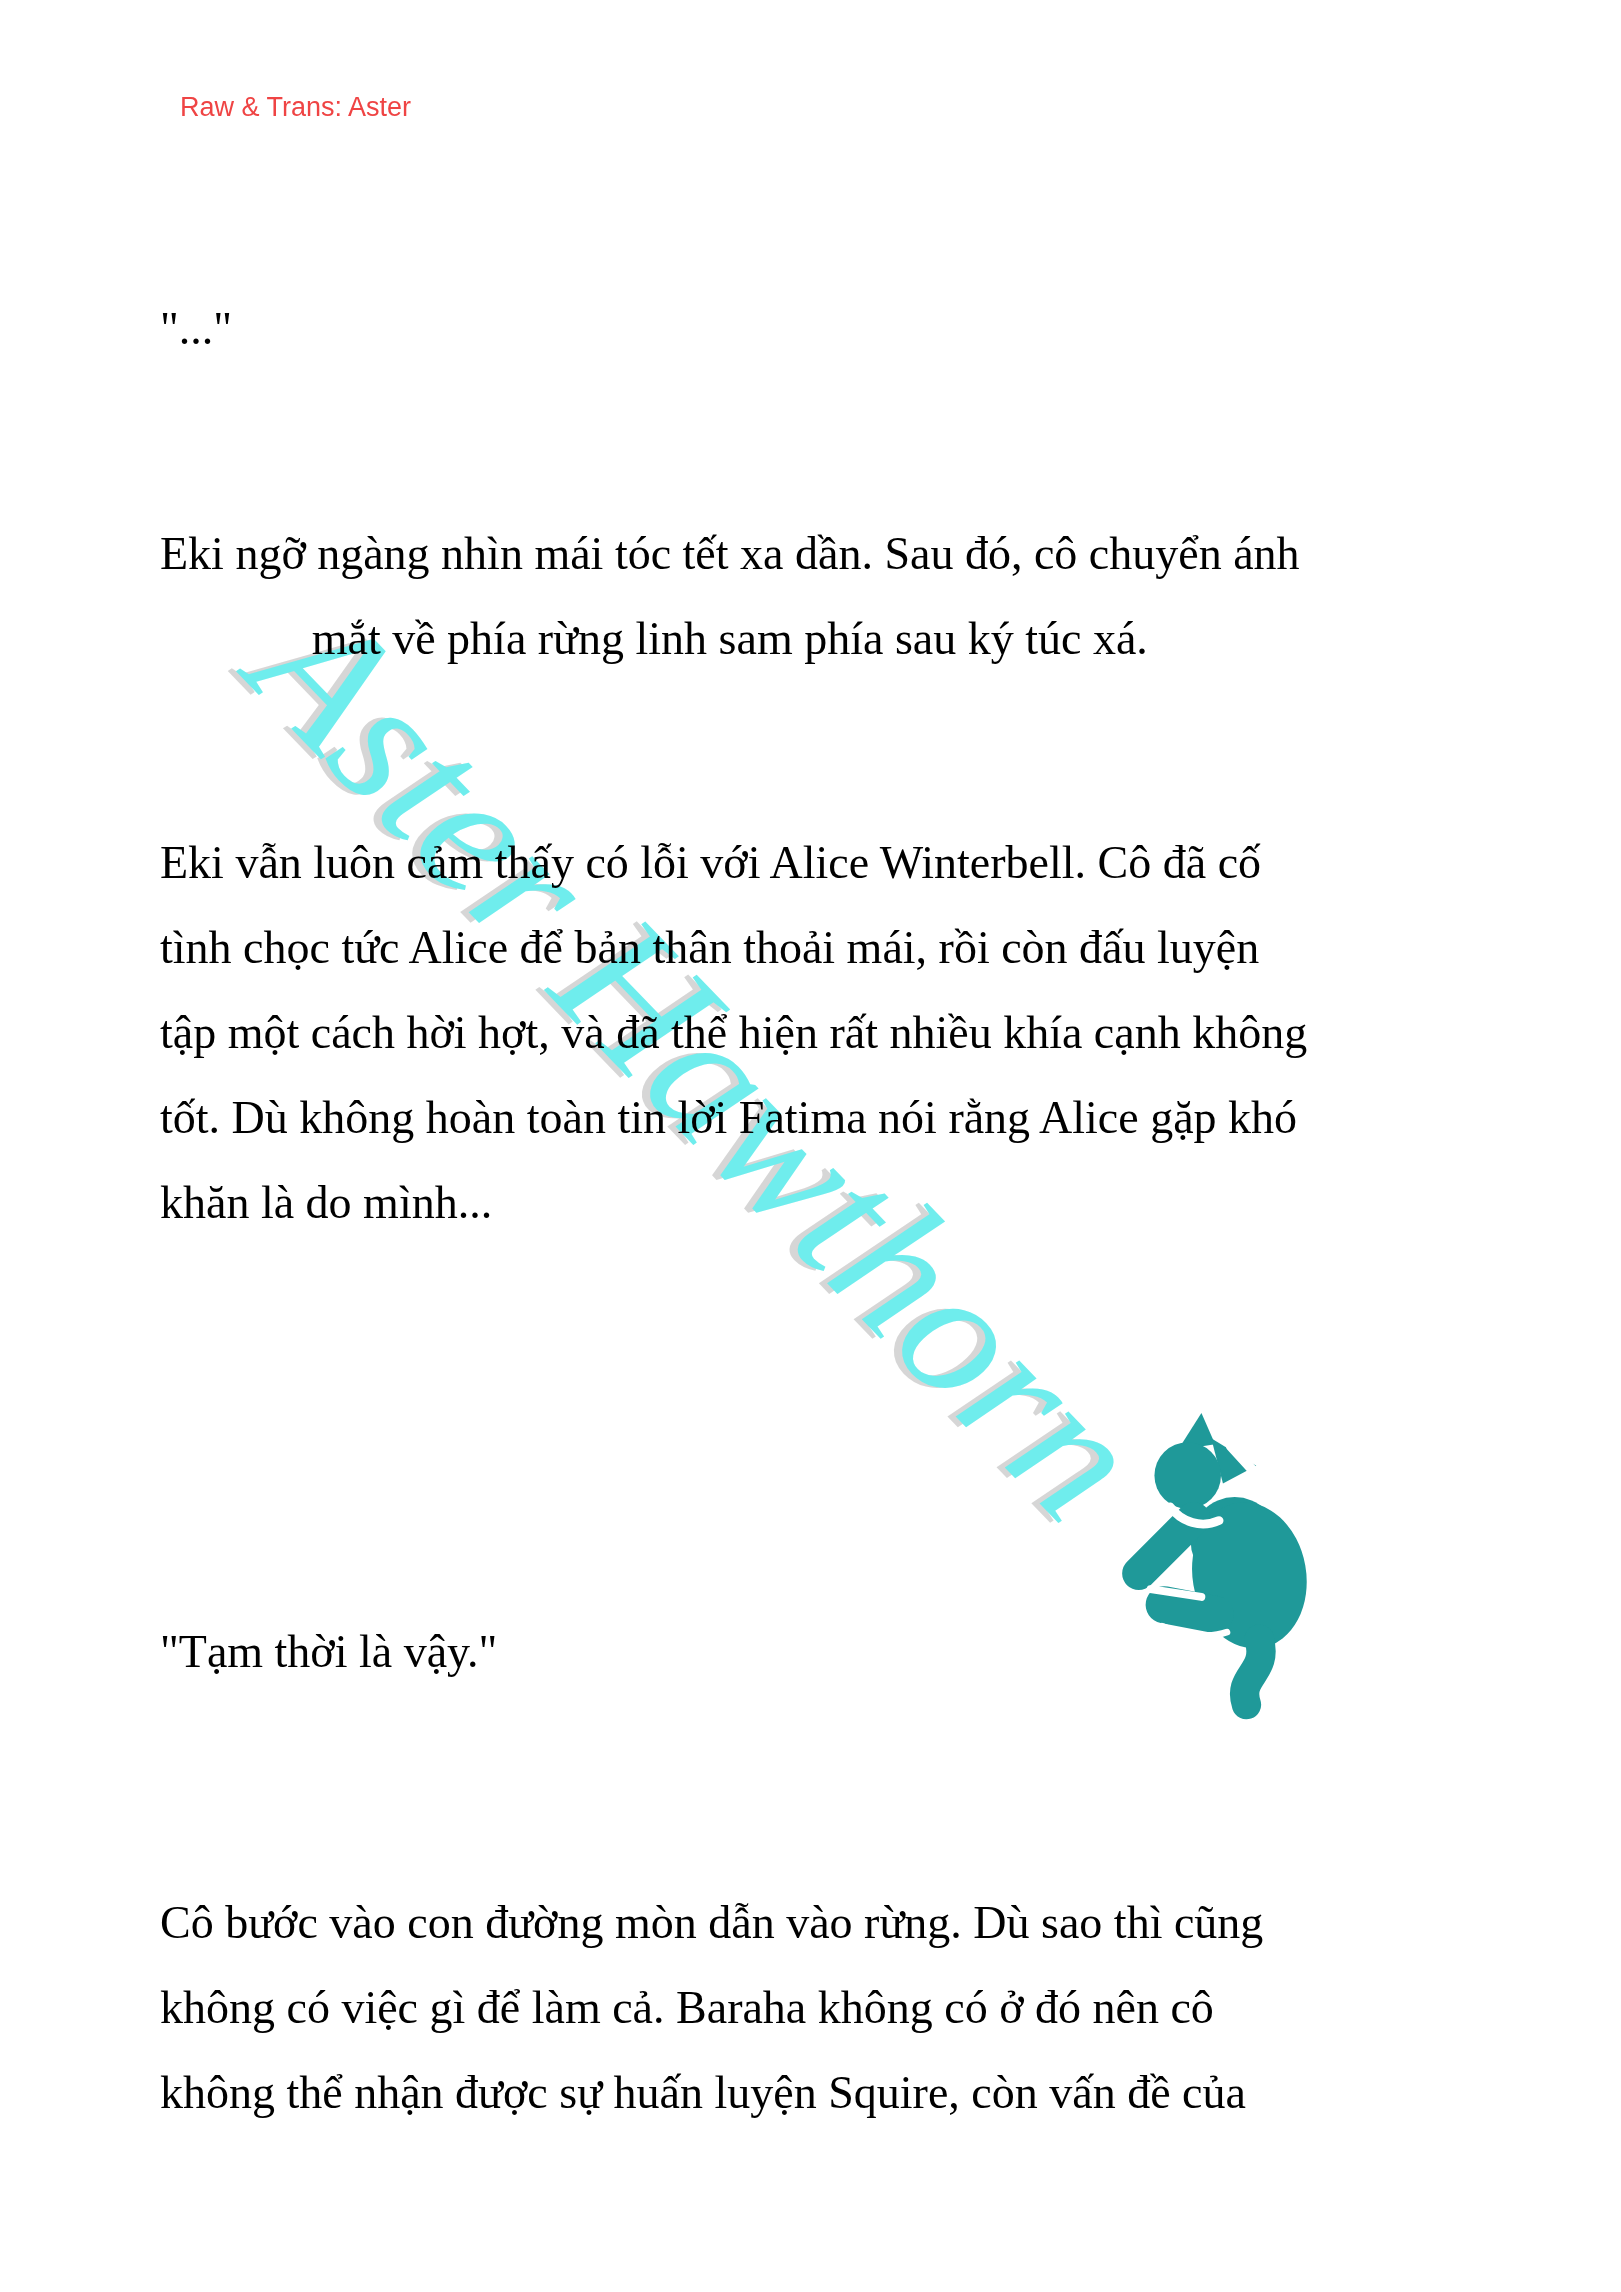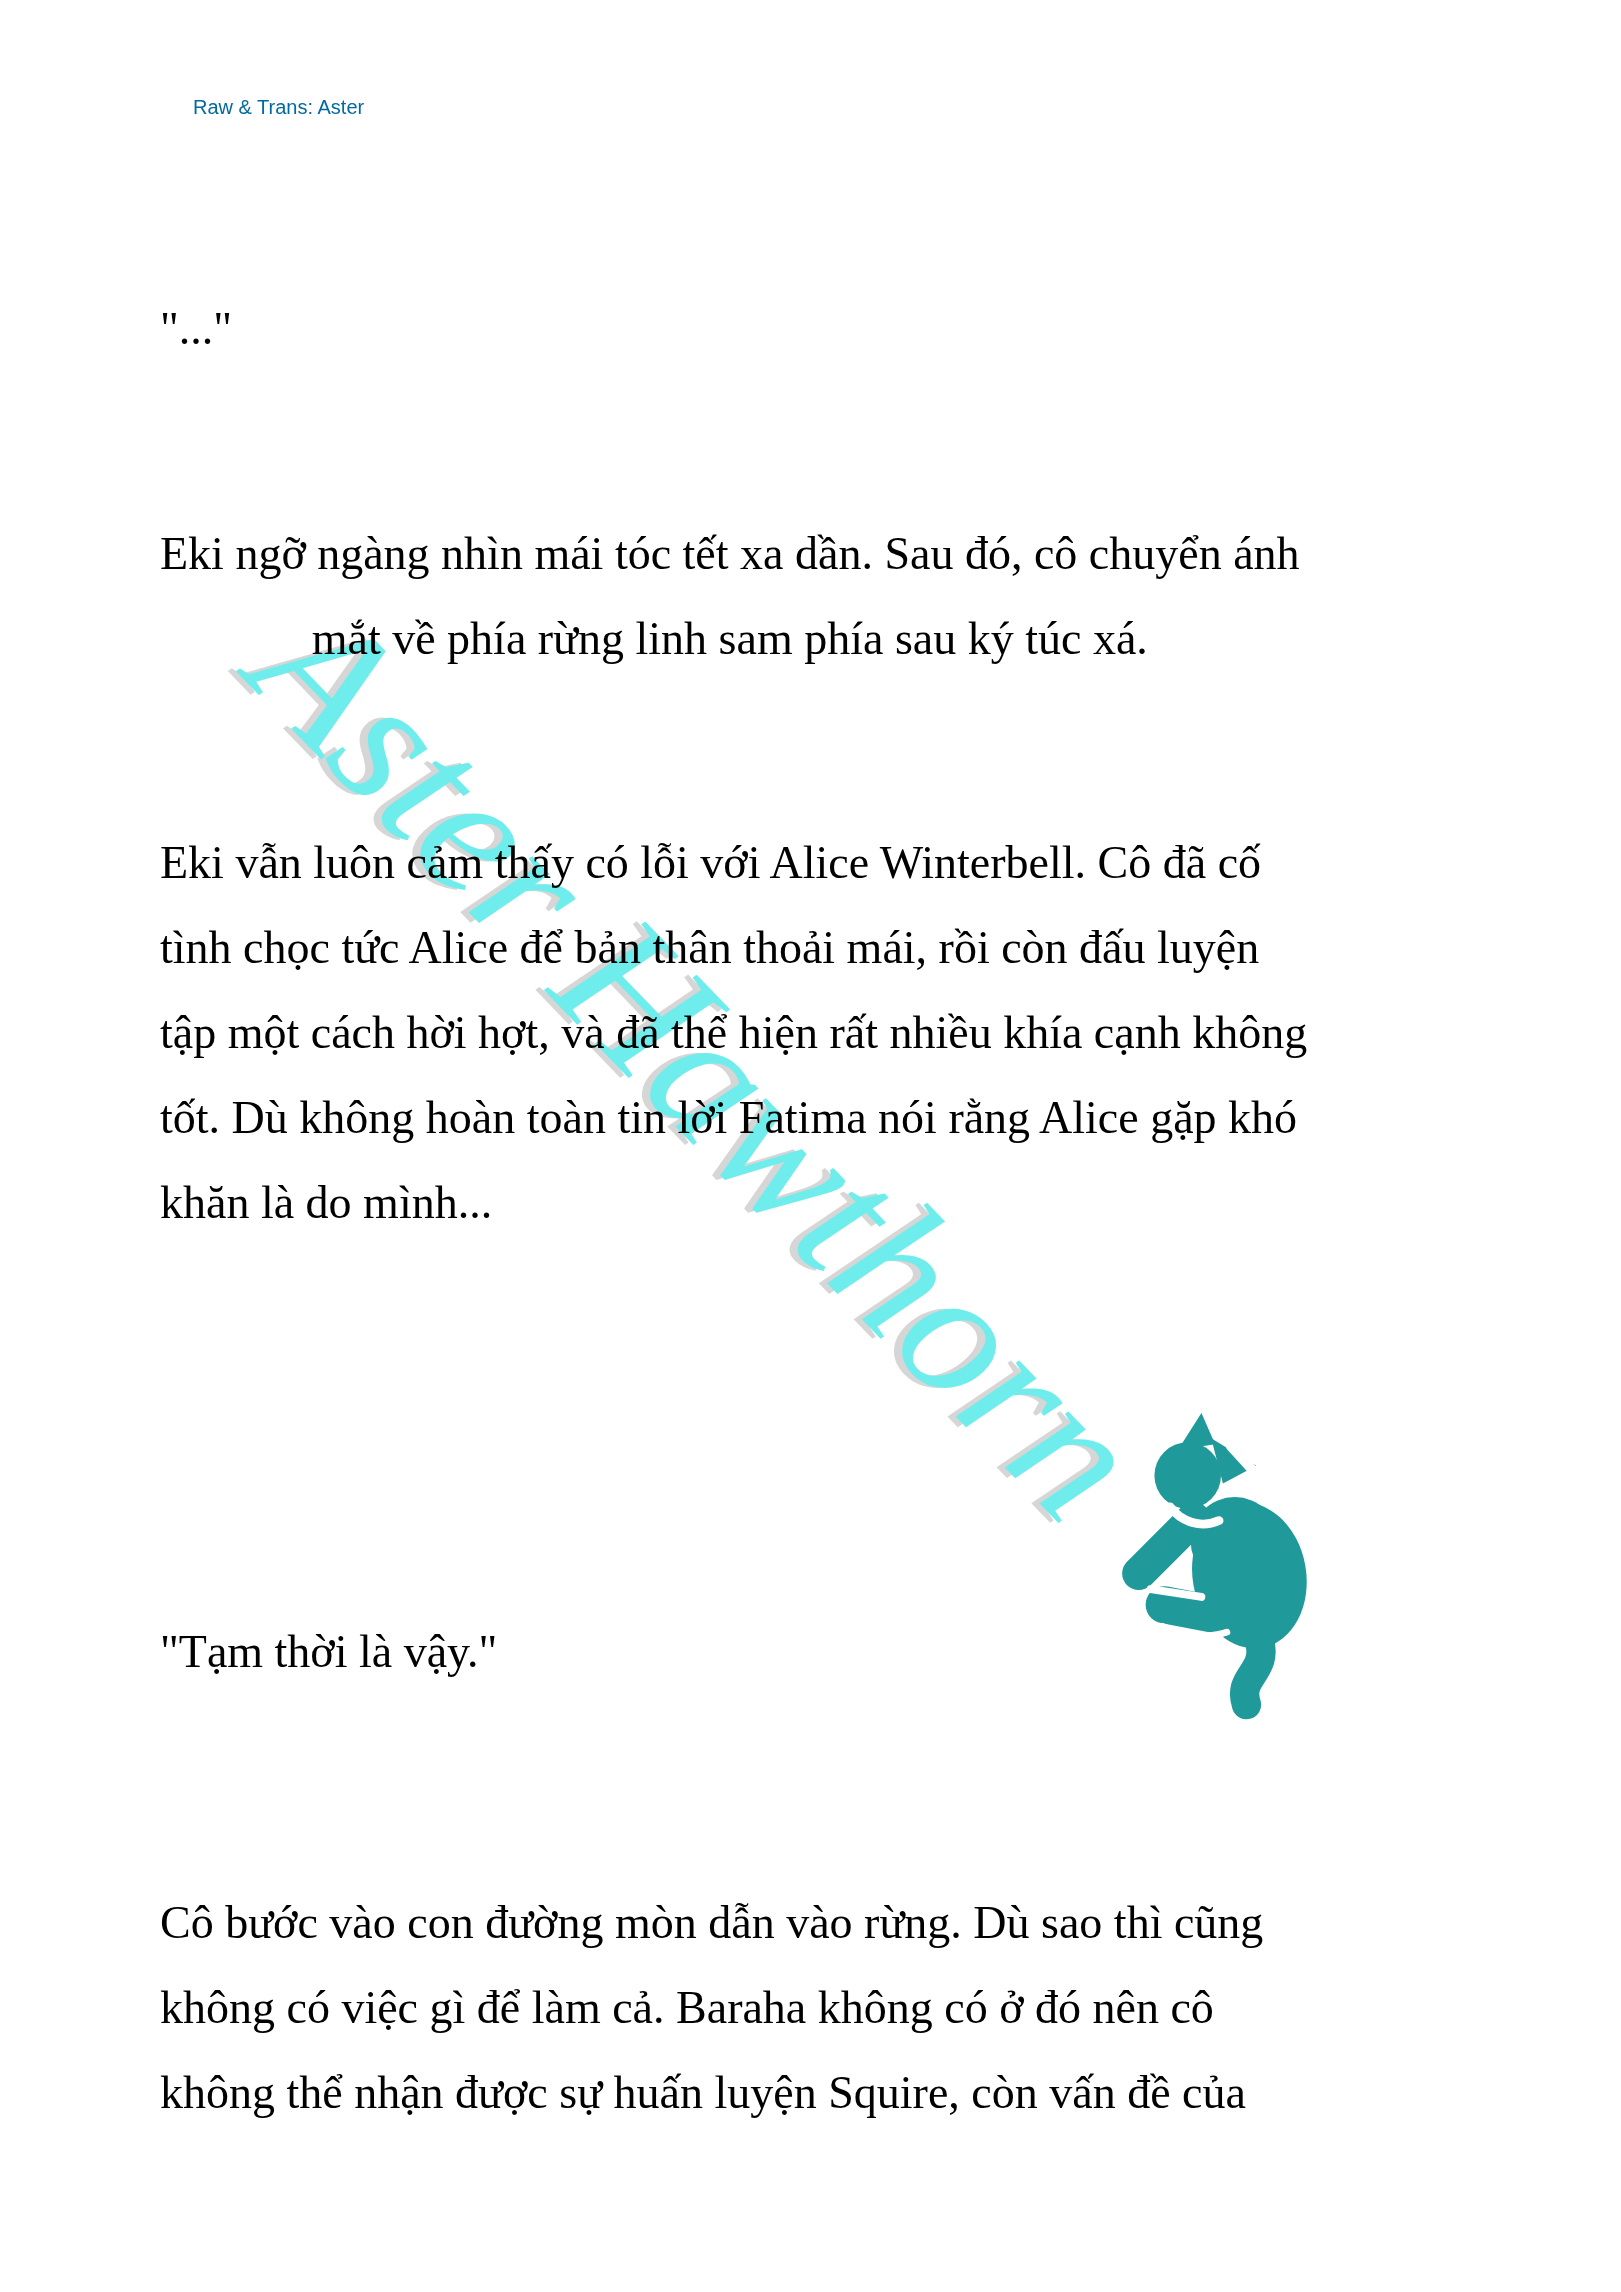--- a/index.html
+++ b/index.html
@@ -10,26 +10,26 @@
   .page {
     position: relative;
     width: 1621px;
     height: 2293px;
     background: var(--page-bg, #ffffff);
     overflow: hidden;
     font-family: "Liberation Serif", "DejaVu Serif", serif;
   }
   .header-credit {
     position: absolute;
-    left: 193px;
+    left: 180px;
     top: 93px;
     font-family: "Liberation Sans", "DejaVu Sans", sans-serif;
-    font-size: 20px;
+    font-size: 27px;
     line-height: 29px;
-    color: #0369a1;
+    color: #ef4444;
     white-space: pre;
   }
   .para {
     position: absolute;
     left: 160px;
     font-size: 46px;
     line-height: 85px;
     color: var(--text-color, #000000);
     white-space: pre;
     z-index: 3;

